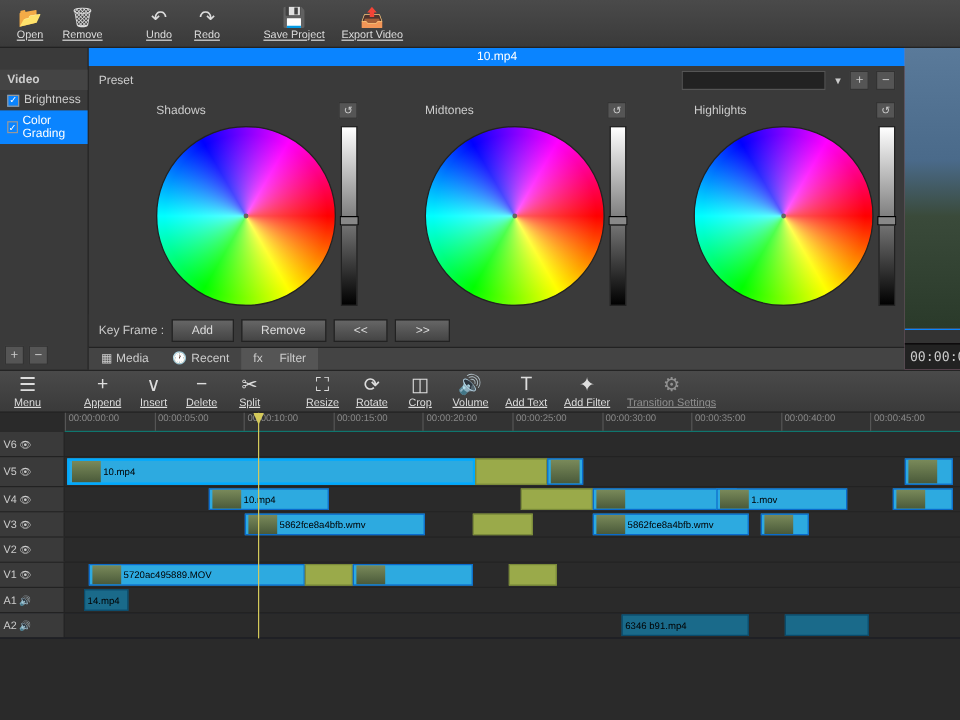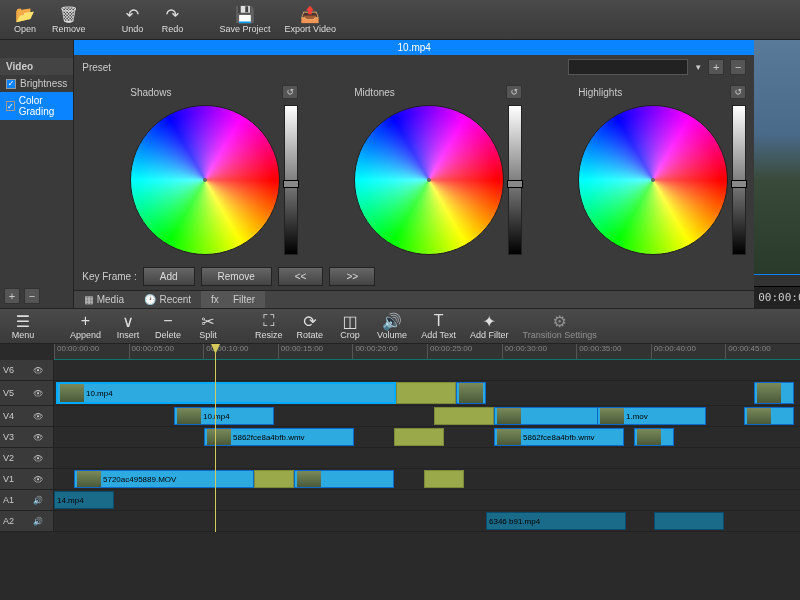--- a/index.html
+++ b/index.html
@@ -1,20 +1,20 @@
 <!DOCTYPE html>
 <html><head>
 <meta charset="utf-8">
 <style>
 * { margin: 0; padding: 0; box-sizing: border-box; }
 body { background: #2a2a2a; font-family: Arial, sans-serif; color: #ccc; font-size: 10px; width: 800px; height: 600px; overflow: hidden; }
 .toolbar { background: linear-gradient(#4a4a4a, #3a3a3a); height: 40px; display: flex; align-items: center; padding: 0 6px; gap: 2px; border-bottom: 1px solid #222; }
 .tool-btn { display: flex; flex-direction: column; align-items: center; justify-content: center; color: #ddd; cursor: pointer; padding: 2px 6px; min-width: 38px; }
 .tool-btn .ico { font-size: 16px; height: 18px; display: flex; align-items: center; }
-.tool-btn .lbl { font-size: 9px; }
+.tool-btn .lbl { font-size: 9px; text-decoration: underline; }
 .tool-gap { width: 18px; }
 .main-row { display: flex; height: 268px; }
 .side { width: 140px; background: #3a3a3a; display: flex; flex-direction: column; border-right: 1px solid #222; }
 .side-head { background: #444; padding: 3px 6px; font-weight: bold; }
 .side-item { padding: 3px 6px; display: flex; align-items: center; gap: 4px; }
 .side-item.active { background: #0a84ff; color: #fff; }
 .chk { width: 10px; height: 10px; border: 1px solid #999; background: #0a84ff; display: inline-flex; align-items: center; justify-content: center; font-size: 8px; color: #fff; }
 .side-bottom { margin-top: auto; padding: 4px; display: flex; gap: 4px; }
 .sq-btn { width: 16px; height: 16px; background: #555; border: 1px solid #333; display: flex; align-items: center; justify-content: center; cursor: pointer; font-size: 11px; }
 .center { flex: 1; background: #3a3a3a; display: flex; flex-direction: column; }
@@ -39,21 +39,21 @@
 .preview { width: 75px; background: #f9a8d4; display: flex; flex-direction: column; }
 .preview-img { flex: 1; background: linear-gradient(180deg, #5a7a9a 0%, #4a6a8a 40%, #3a4a3a 60%, #2a3a2a 100%); }
 .preview-time { background: #222; padding: 4px; text-align: right; font-family: monospace; font-size: 11px; border-top: 1px solid #000; }
 .preview-scrub { height: 12px; background: #333; border-top: 1px solid #0a84ff; margin-top: auto; }
 .timeline-toolbar { background: linear-gradient(#4a4a4a,#3a3a3a); height: 36px; display: flex; align-items: center; padding: 0 4px; gap: 2px; border-top: 1px solid #222; border-bottom: 1px solid #222; }
 .timeline { background: #2a2a2a; position: relative; }
 .ruler { height: 16px; background: #333; border-bottom: 1px solid #0f766e; position: relative; margin-left: 54px; display: flex; font-size: 8px; color: #888; }
 .ruler span { width: 80px; padding-left: 2px; border-left: 1px solid #555; }
 .track { height: 21px; display: flex; border-bottom: 1px solid #222; position: relative; }
 .track.audio { background: #0f172a; }
-.track-head { width: 54px; background: #3a3a3a; display: flex; align-items: center; gap: 19px; padding: 0 3px; border-right: 1px solid #222; font-size: 9px; }
+.track-head { width: 54px; background: #3a3a3a; display: flex; align-items: center; gap: 2px; padding: 0 3px; border-right: 1px solid #222; font-size: 9px; }
 .track-head .eye { width: 10px; height: 8px; font-size: 8px; }
 .track-body { flex: 1; position: relative; background: #2a2a2a; }
 .clip { position: absolute; top: 1px; bottom: 1px; border: 1px solid #0a6acc; background: #2daae0; overflow: hidden; font-size: 8px; color: #000; padding-left: 2px; display: flex; align-items: center; }
 .clip.sel { border: 2px solid #0af; }
 .clip .thumb-img { width: 24px; height: 100%; background: linear-gradient(#7a8a5a,#4a5a3a); margin-right: 2px; }
 .clip.olive { background: #9aaa4a; border-color: #7a8a3a; }
 .clip.audio-clip { background: #1a6a8a; border-color: #0a4a6a; }
 .playhead { position: absolute; top: 0; bottom: 0; left: 215px; width: 1px; background: #d4c95a; z-index: 10; }
 .playhead::before { content: ''; position: absolute; top: 0; left: -4px; width: 9px; height: 10px; background: #d4c95a; clip-path: polygon(0 0, 100% 0, 50% 100%); }
 </style>
@@ -356,31 +356,31 @@
     <div class="clip olive" style="left:370px;width:40px"></div>
   </div>
     </div>
 
   <div class="track audio">
       <div class="track-head">
         <span>A1</span>
         <span class="eye">🔊</span>
       </div>
       <div class="track-body">
-    <div class="clip audio-clip" style="left:0;width:60px">
+    <div class="clip audio-clip" style="left:16px;width:37px">
           <span>14.mp4</span>
         </div>
   </div>
     </div>
 
   <div class="track audio">
       <div class="track-head">
         <span>A2</span>
         <span class="eye">🔊</span>
       </div>
       <div class="track-body">
-    <div class="clip audio-clip" style="left:432px;width:140px">
+    <div class="clip audio-clip" style="left:464px;width:106px">
           <span>6346 b91.mp4</span>
         </div>
     <div class="clip audio-clip" style="left:600px;width:70px"></div>
   </div>
     </div>
 </div>
 
 </body></html>

